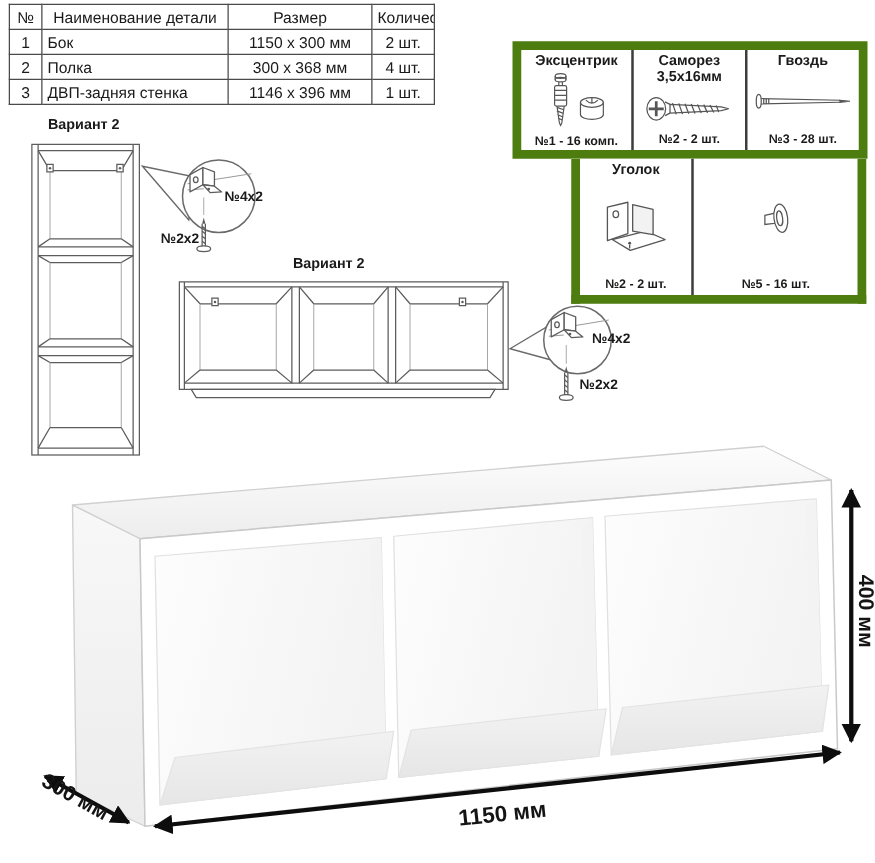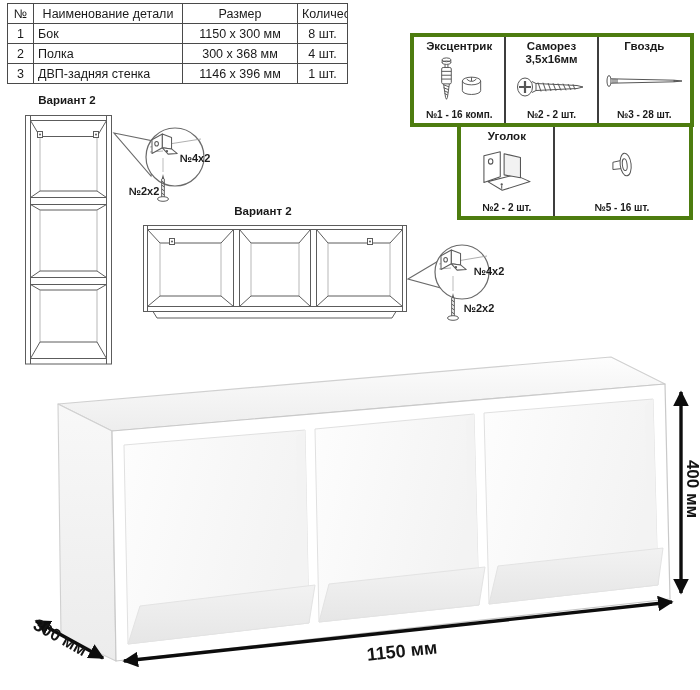--- a/index.html
+++ b/index.html
@@ -6,21 +6,21 @@
   body{width:700px;height:690px;position:relative;overflow:hidden;
        font-family:"Liberation Sans",sans-serif;color:#1a1a1a;}
   .abs{position:absolute;}
   
   table.parts{border-collapse:collapse;table-layout:fixed;font-size:12.5px;}
   table.parts td{border:1px solid #4a4a4a;height:19px;padding:0 4px;
                  white-space:nowrap;overflow:hidden;}
   td.c{text-align:center;}
   td.l{text-align:left;}
   
-  .hwrow{display:flex;box-sizing:border-box;border:4px solid #4d7c0f;background:#fff;}
+  .hwrow{display:flex;box-sizing:border-box;border:7px solid #4d7c0f;background:#fff;}
   .hwrow.bottom{border-top:none;}
   .hwcell{box-sizing:border-box;display:flex;flex-direction:column;align-items:center;
           border-left:2px solid #3d3d3d;}
   .hwcell:first-child{border-left:none;}
   .hwtitle{font-weight:bold;font-size:11.5px;line-height:1.12;text-align:center;
            padding-top:3px;}
   .hwicon{flex:1;display:flex;align-items:center;justify-content:center;}
   .hwqty{font-weight:bold;font-size:10px;padding-bottom:3px;}
   
   .vtitle{font-weight:bold;font-size:11.5px;text-align:center;}
@@ -174,21 +174,21 @@
       <tr>
     <td class="c">№</td>
     <td class="c">Наименование детали</td>
     <td class="c">Размер</td>
     <td class="c">Количество</td>
   </tr>
   <tr>
     <td class="c">1</td>
     <td class="l">Бок</td>
     <td class="c">1150 x 300 мм</td>
-    <td class="c">8 шт.</td>
+    <td class="c">2 шт.</td>
   </tr>
   <tr>
     <td class="c">2</td>
     <td class="l">Полка</td>
     <td class="c">300 x 368 мм</td>
     <td class="c">4 шт.</td>
   </tr>
   <tr>
     <td class="c">3</td>
     <td class="l">ДВП-задняя стенка</td>
@@ -238,21 +238,21 @@
         <ellipse cx="6" cy="12" rx="2" ry="5.5" fill="#fff"></ellipse>
         <path d="M8,9.8 L71,11.2 M8,14.2 L71,12.8"></path>
         <path d="M10,9.9 V14.1 M12,9.9 V14 M14,10 V14"></path>
         <polygon points="71,11.2 79,12 71,12.8" fill="#565656"></polygon>
       </svg>
     </div>
     <div class="hwqty">№3 - 28 шт.</div>
   </div>
 </div>
 
-<div class="hwrow bottom abs" style="left:457px;top:127px;width:236px;height:93px;">
+<div class="hwrow bottom abs" style="left:457px;top:127px;width:236px;height:116px;">
   <div class="hwcell" style="width:95px;">
     <div class="hwtitle">Уголок</div>
     <div class="hwicon">
       <svg width="64" height="50" viewBox="0 0 64 52" stroke="#565656" stroke-width="1.1" stroke-linejoin="round" fill="none">
         <polygon points="12,36 40,29 56,36 27,45" fill="#fff"></polygon>
         <polygon points="8,9 25,5 25,31 8,37" fill="#fff"></polygon>
         <ellipse cx="15" cy="15" rx="2.3" ry="2.8"></ellipse>
         <polygon points="29,7 46,11 46,32 29,29" fill="#f2f2f2"></polygon>
         <circle cx="26.5" cy="39" r="1.2" fill="#565656" stroke="none"></circle>
         <path d="M26.5,40.2 V43.5"></path>

